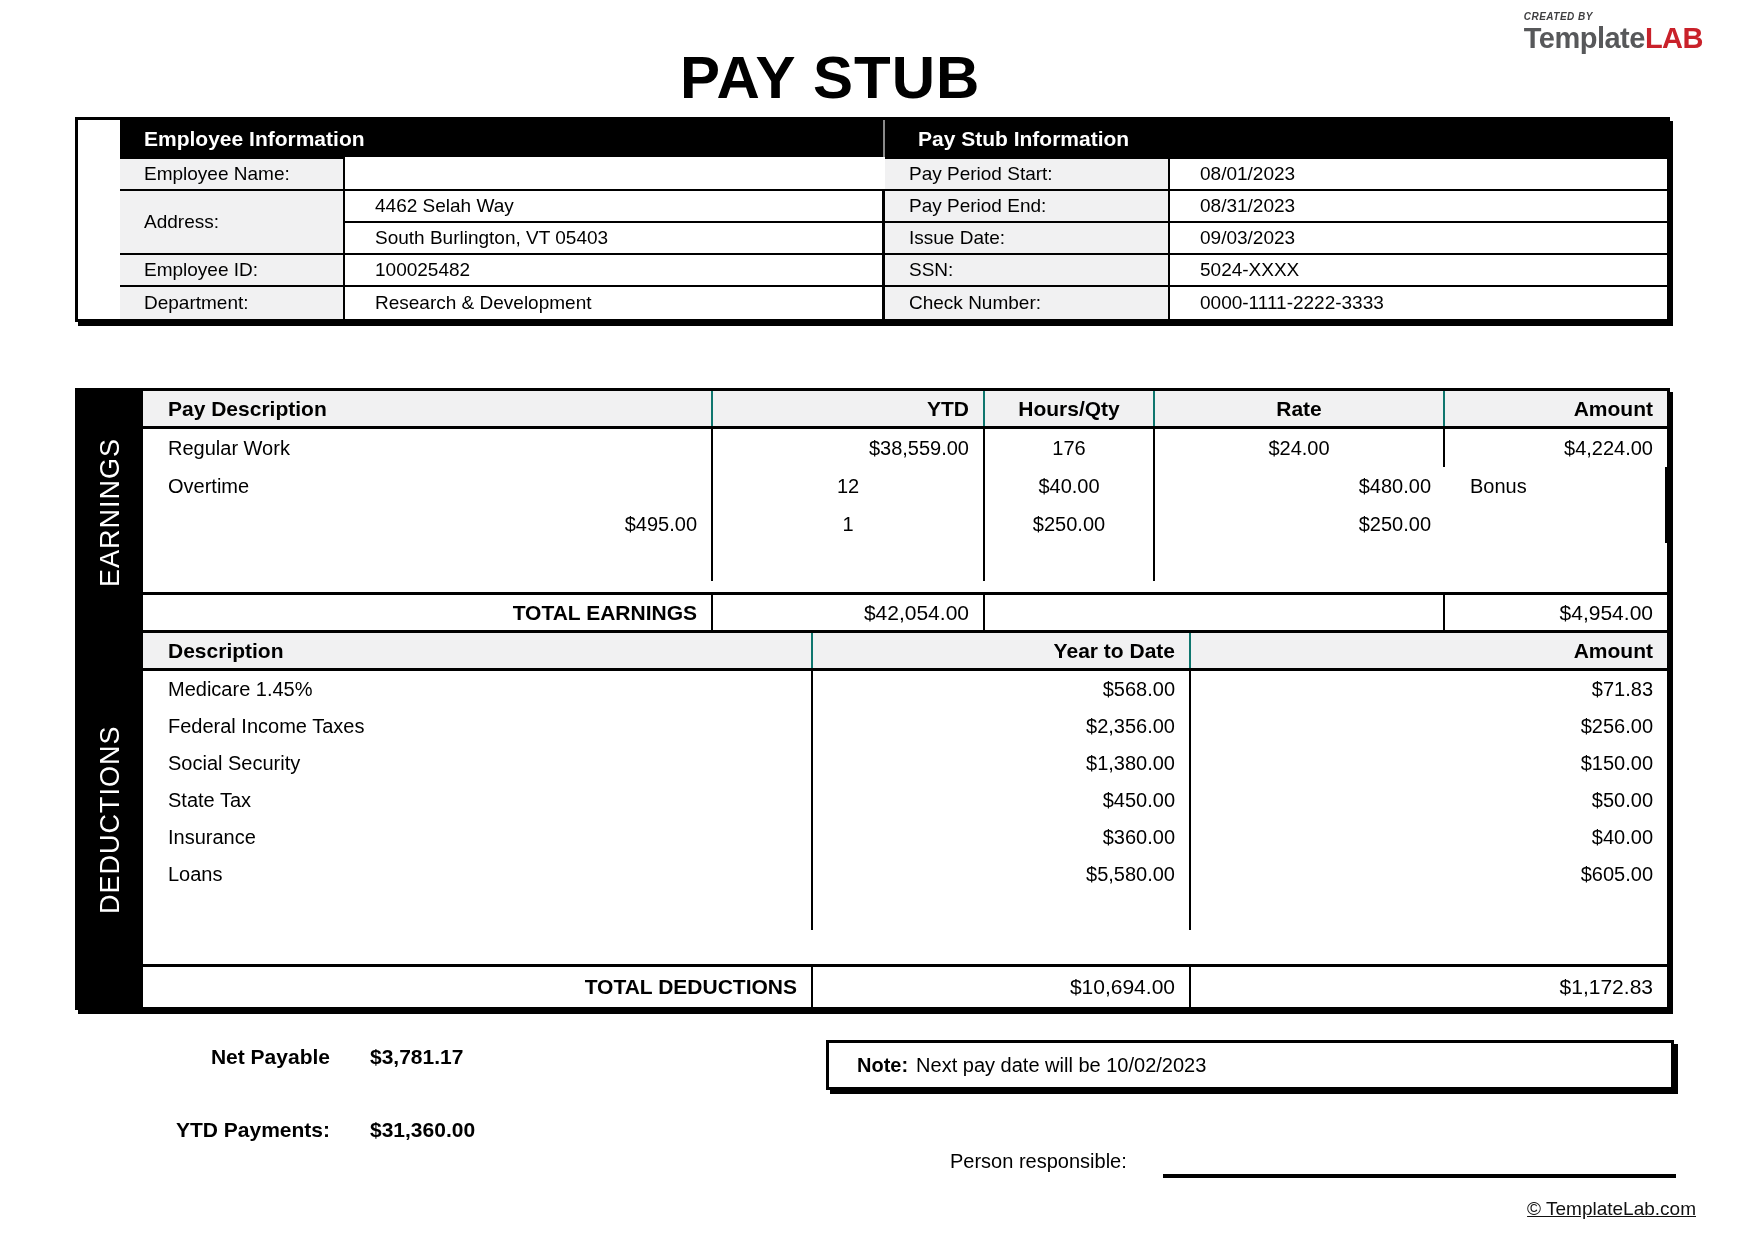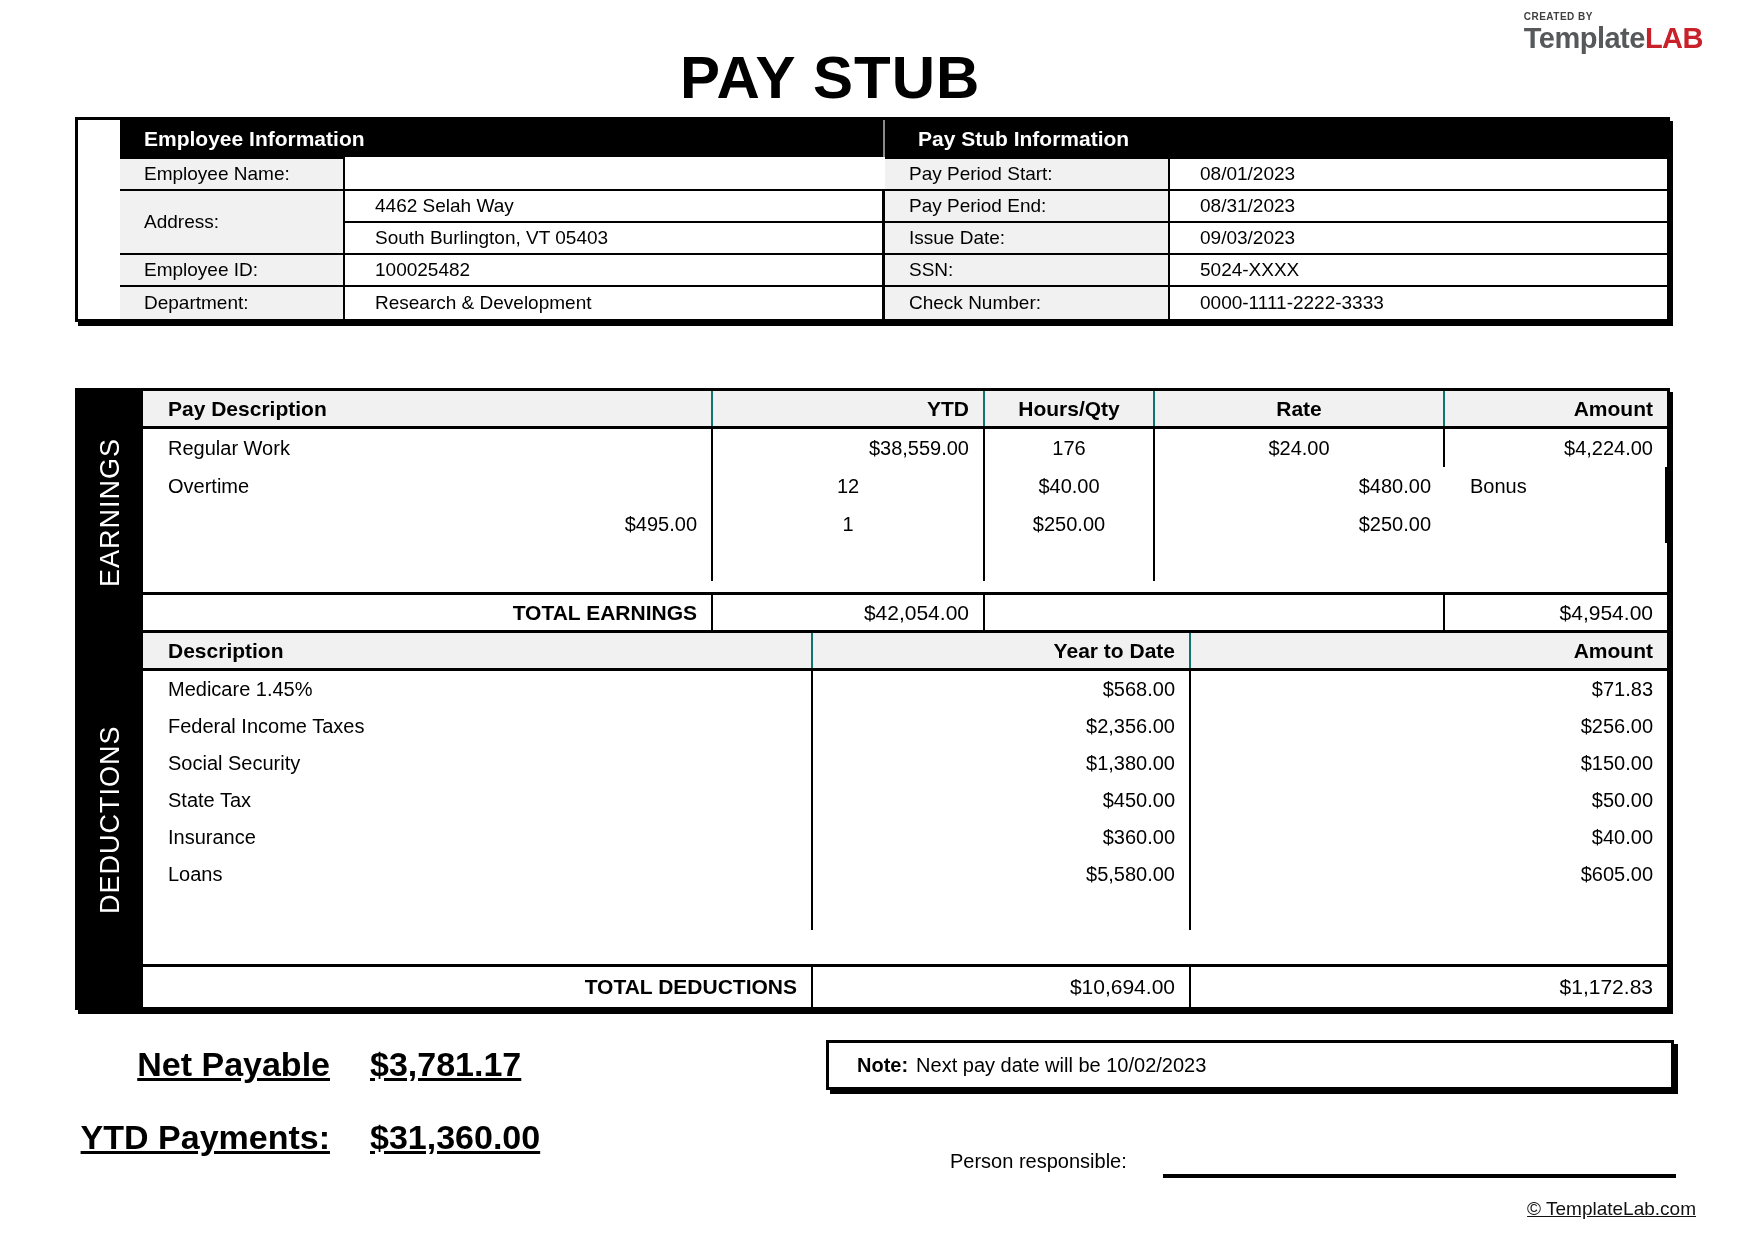--- a/index.html
+++ b/index.html
@@ -7,21 +7,21 @@
   body {
     position:relative;
     background:#ffffff;
     font-family:"Liberation Sans", sans-serif;
     color:#000;
     overflow:hidden;
   }
 
   
   .logo { position:absolute; top:12px; right:51px; text-align:left; line-height:1; }
-  .logo .created-by { font-size:10px; font-weight:bold; color:#3f3f41; letter-spacing:.5px; margin-bottom:2px; }
+  .logo .created-by { font-size:10px; font-weight:bold; color:#3f3f41; letter-spacing:.5px; margin-bottom:2px;font-style:italic; }
   .logo .brand { font-size:29px; font-weight:bold; letter-spacing:-0.5px; }
   .logo .brand .part1 { color:#57585a; }
   .logo .brand .part2 { color:#c9212a; }
 
   
   .page-title {
     position:absolute; top:48px; left:680px;
     font-size:60px; font-weight:bold; letter-spacing:1px; line-height:1;
   }
 
@@ -97,21 +97,21 @@
   .sec-total > div { height:100%; display:flex; align-items:center; }
   .e-total { height:38px; border-bottom:3px solid #000; }
   .d-total { height:40px; }
 
   .pl  { padding-left:25px; justify-content:flex-start; }
   .pr  { padding-right:14px; justify-content:flex-end; text-align:right; }
   .ctr { justify-content:center; text-align:center; }
   .bold { font-weight:bold; }
 
   
-  .sum-line { position:absolute; left:75px; display:flex; align-items:flex-end; font-weight:bold; font-size:34px;text-decoration:underline; }
+  .sum-line { position:absolute; left:75px; display:flex; align-items:flex-end; font-weight:bold; font-size:21px; }
   .sum-line .sum-label { width:255px; text-align:right; }
   .sum-line .sum-value { margin-left:40px; }
   .net-line { top:1045px; }
   .ytd-line { top:1118px; }
 
   .note-box {
     position:absolute; top:1040px; left:826px;
     width:848px; height:50px;
     border:3px solid #000; box-shadow:4px 4px 0 #000;
     display:flex; align-items:center; padding-left:28px;

